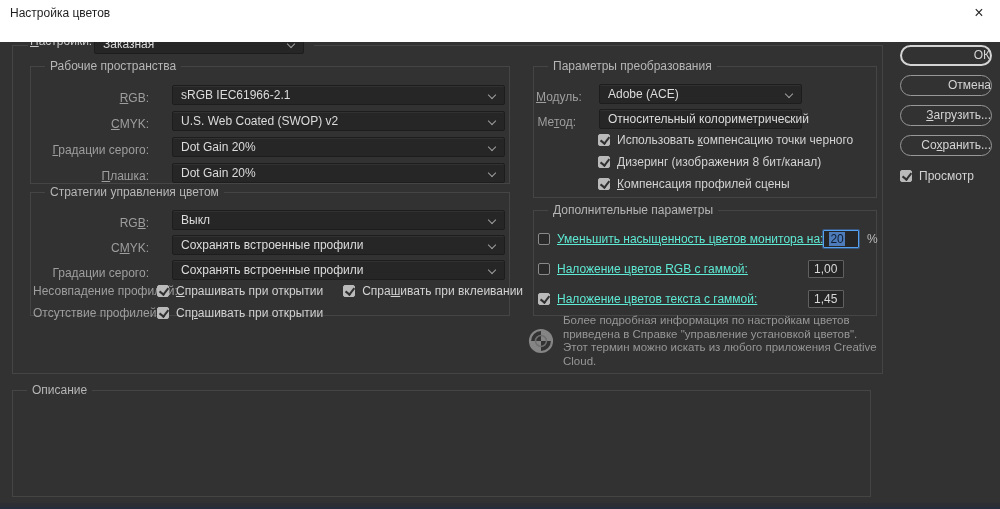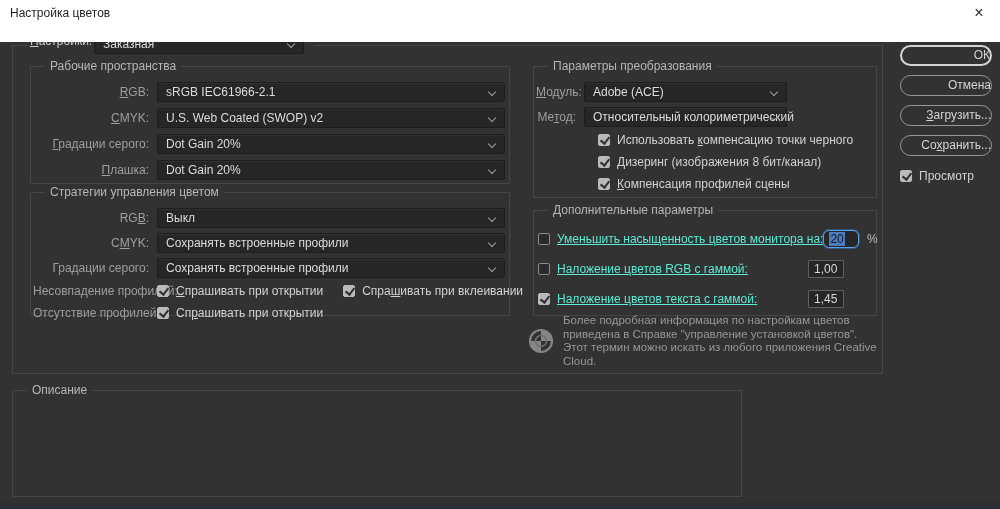--- a/index.html
+++ b/index.html
@@ -28,23 +28,23 @@
   .preset-row .select { width:210px; }
 
   
   .group { position:absolute; border:1px solid var(--frame, #454545); }
   .group-title { position:absolute; top:-8px; left:14px; background:var(--bg,#323232); padding:0 5px; color:#b6b6b6; white-space:nowrap; z-index:2; }
 
   .ws-group  { left:30px; top:66px;  width:480px; height:118px; padding:12px 2px 0 2px; }
   .pol-group { left:30px; top:192px; width:480px; height:124px; padding:12px 2px 0 2px; }
   .conv-group{ left:533px; top:66px; width:344px; height:132px; padding:12px 6px 0 2px; }
   .adv-group { left:533px; top:210px; width:344px; height:106px; padding:13px 6px 0 4px; }
-  .desc-group{ left:12px;  top:390px; width:730px; height:107px; }
-
-  .field-row { display:flex; align-items:center; height:26px; }
+  .desc-group{ left:12px;  top:390px; width:859px; height:107px; }
+
+  .field-row { display:flex; align-items:flex-end; height:26px;gap:15px; }
   .pol-group .field-row, .conv-group .field-row { height:25px; }
   .field-label { width:124px; flex:none; text-align:right; padding-right:8px; color:#9e9e9e; white-space:nowrap; }
   .conv-group .field-label { width:48px; }
 
   
   .select { position:relative; flex:1; height:20px; background:var(--field,#262626); border:1px solid #1d1d1d; border-radius:2px; box-shadow:inset 0 1px 0 rgba(255,255,255,0.05); margin-right:2px; cursor:default; }
   .select-value { position:absolute; left:8px; top:0; line-height:19px; color:#dcdcdc; white-space:nowrap; }
   .chev { position:absolute; right:9px; top:6px; width:6px; height:6px; border-right:1px solid #9f9f9f; border-bottom:1px solid #9f9f9f; transform:rotate(45deg); }
   .conv-group .select { flex:none; width:203px; }
 
@@ -60,21 +60,21 @@
   .pair .cb { margin-right:7px; }
   .cbtext { color:#d2d2d2; white-space:nowrap; }
 
   .conv-group .cbrow { height:22px; padding-left:62px; }
 
   
   .advrow { display:flex; align-items:center; height:30px; }
   .advrow .cb { margin-right:7px; }
   .advrow .alabel { flex:1; color:#5eead4; white-space:nowrap;text-decoration:underline; }
   .num { position:relative; width:36px; height:18px; flex:none; background:var(--field,#262626); border:1px solid #606060; border-radius:1px; line-height:16px; padding-left:5px; color:#d8d8d8; }
-  .num.focused { border-color:var(--focus,#55a0f0); box-shadow:0 0 0 1px rgba(62,130,215,0.45);border-radius:6px; }
+  .num.focused { border-color:var(--focus,#55a0f0); box-shadow:0 0 0 1px rgba(62,130,215,0.45); }
   .num .sel { background:var(--selection,#4e7cba); color:#0d1c30; padding:0 1px; }
   .suffix { width:26px; flex:none; text-align:center; color:#bdbdbd; }
 
   
   .info { position:absolute; left:527px; top:314px; width:352px; display:flex; }
   .info-icon { flex:none; width:28px; height:28px; margin:13px 8px 0 0; }
   .info-text { color:#979797; font-size:11.5px; line-height:13.5px; }
 
   
   .btn-col { position:absolute; left:900px; top:45px; width:92px; }

